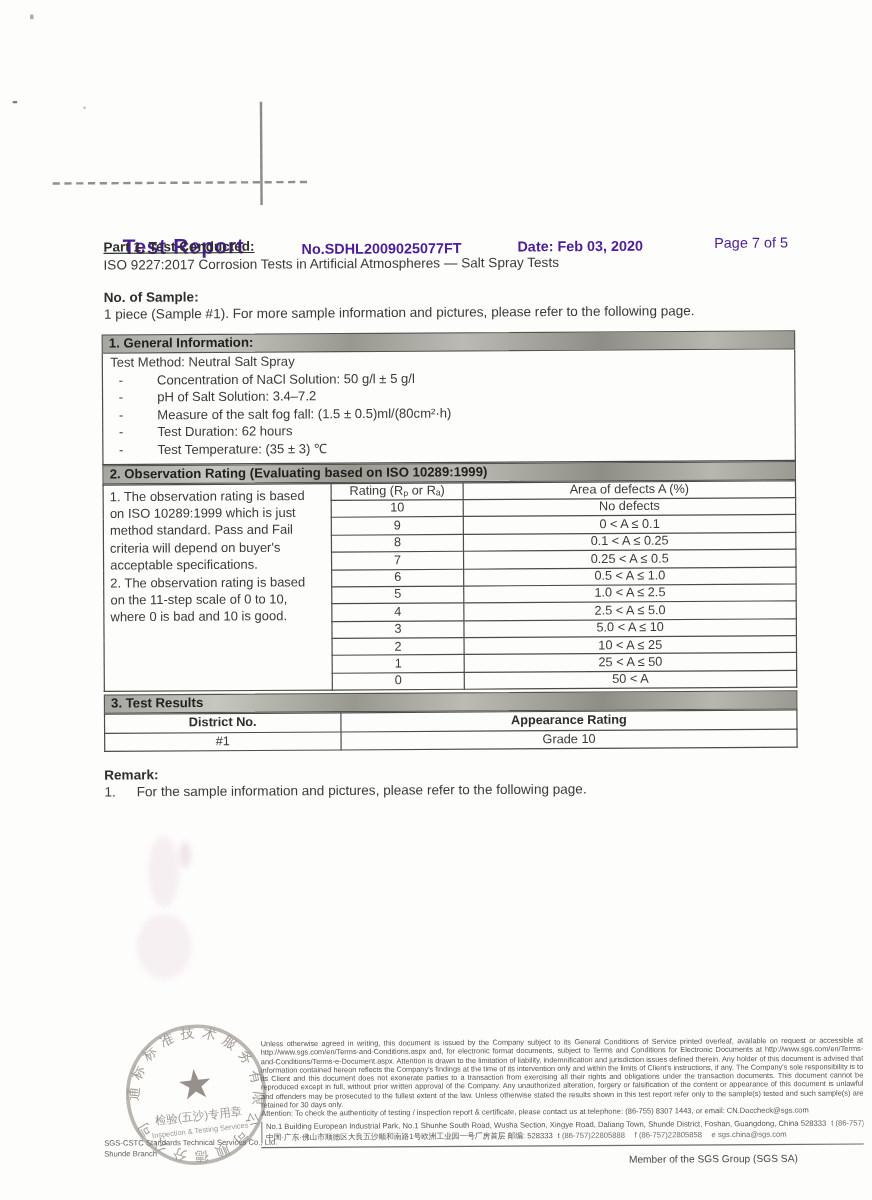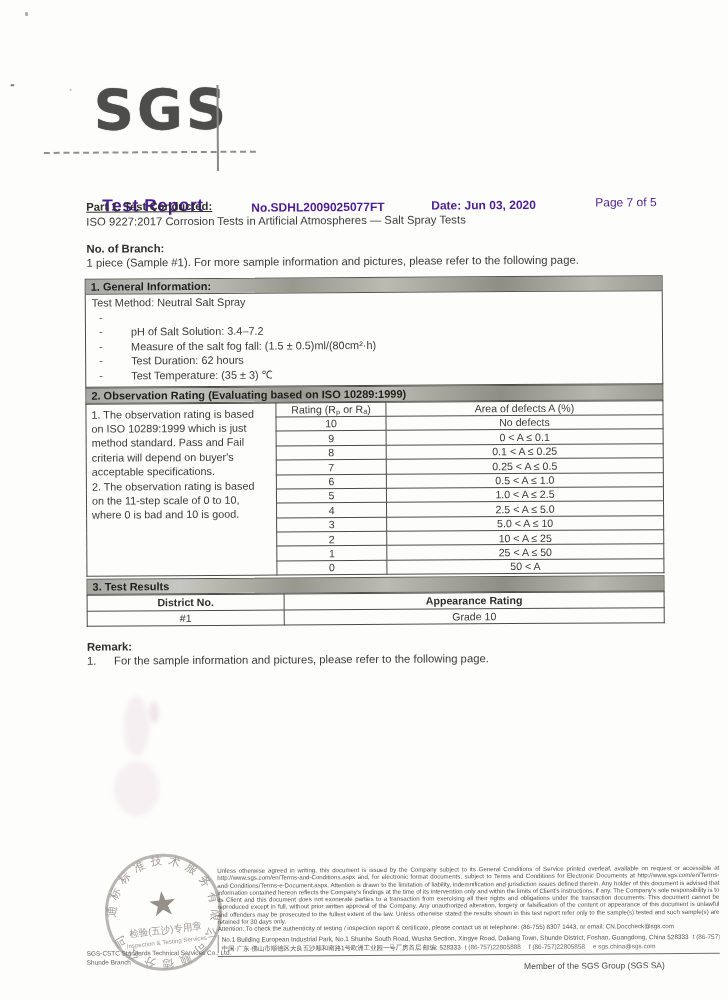--- a/index.html
+++ b/index.html
@@ -80,41 +80,41 @@
   .sm1 { left:122px; top:695px; width:26px; height:60px; background:rgba(190,120,150,.10); }
   .sm2 { left:112px; top:760px; width:46px; height:55px; background:rgba(185,110,140,.09); }
   .sm3 { left:148px; top:700px; width:10px; height:22px; background:rgba(160,90,120,.14); }
 </style>
 </head>
 <body>
 
 <div class="sheet">
   <div class="tilt">
 
-    <div class="logo">SGS</div>
     <div class="logo-underline"></div>
     <div class="logo-vline"></div>
 
     <div class="hdr hdr-title">Test Report</div>
     <div class="hdr hdr-no">No.SDHL2009025077FT</div>
-    <div class="hdr hdr-date">Date: Jun 03, 2020</div>
+    <div class="hdr hdr-date">Date: Feb 03, 2020</div>
     <div class="hdr hdr-page">Page 7 of 5</div>
 
     <div class="txt b u" style="left:88px; top:199px;">Part 1. Test Conducted:</div>
     <div class="txt" style="left:88px; top:214px;">ISO 9227:2017 Corrosion Tests in Artificial Atmospheres — Salt Spray Tests</div>
-    <div class="txt b" style="left:88px; top:241px;">No. of Branch:</div>
+    <div class="txt b" style="left:88px; top:241px;">No. of Sample:</div>
     <div class="txt" style="left:88px; top:255px;">1 piece (Sample #1). For more sample information and pictures, please refer to the following page.</div>
 
     <div class="col">
 
       <div class="band">1. General Information:</div>
       <div class="gi-body">
         <div>Test Method: Neutral Salt Spray</div>
         <div class="gi-li">
           <span class="gi-dash">-</span>
+          <span class="gi-item">Concentration of NaCl Solution: 50 g/l ± 5 g/l</span>
         </div>
         <div class="gi-li">
           <span class="gi-dash">-</span>
           <span class="gi-item">pH of Salt Solution: 3.4–7.2</span>
         </div>
         <div class="gi-li">
           <span class="gi-dash">-</span>
           <span class="gi-item">Measure of the salt fog fall: (1.5 ± 0.5)ml/(80cm²·h)</span>
         </div>
         <div class="gi-li">

